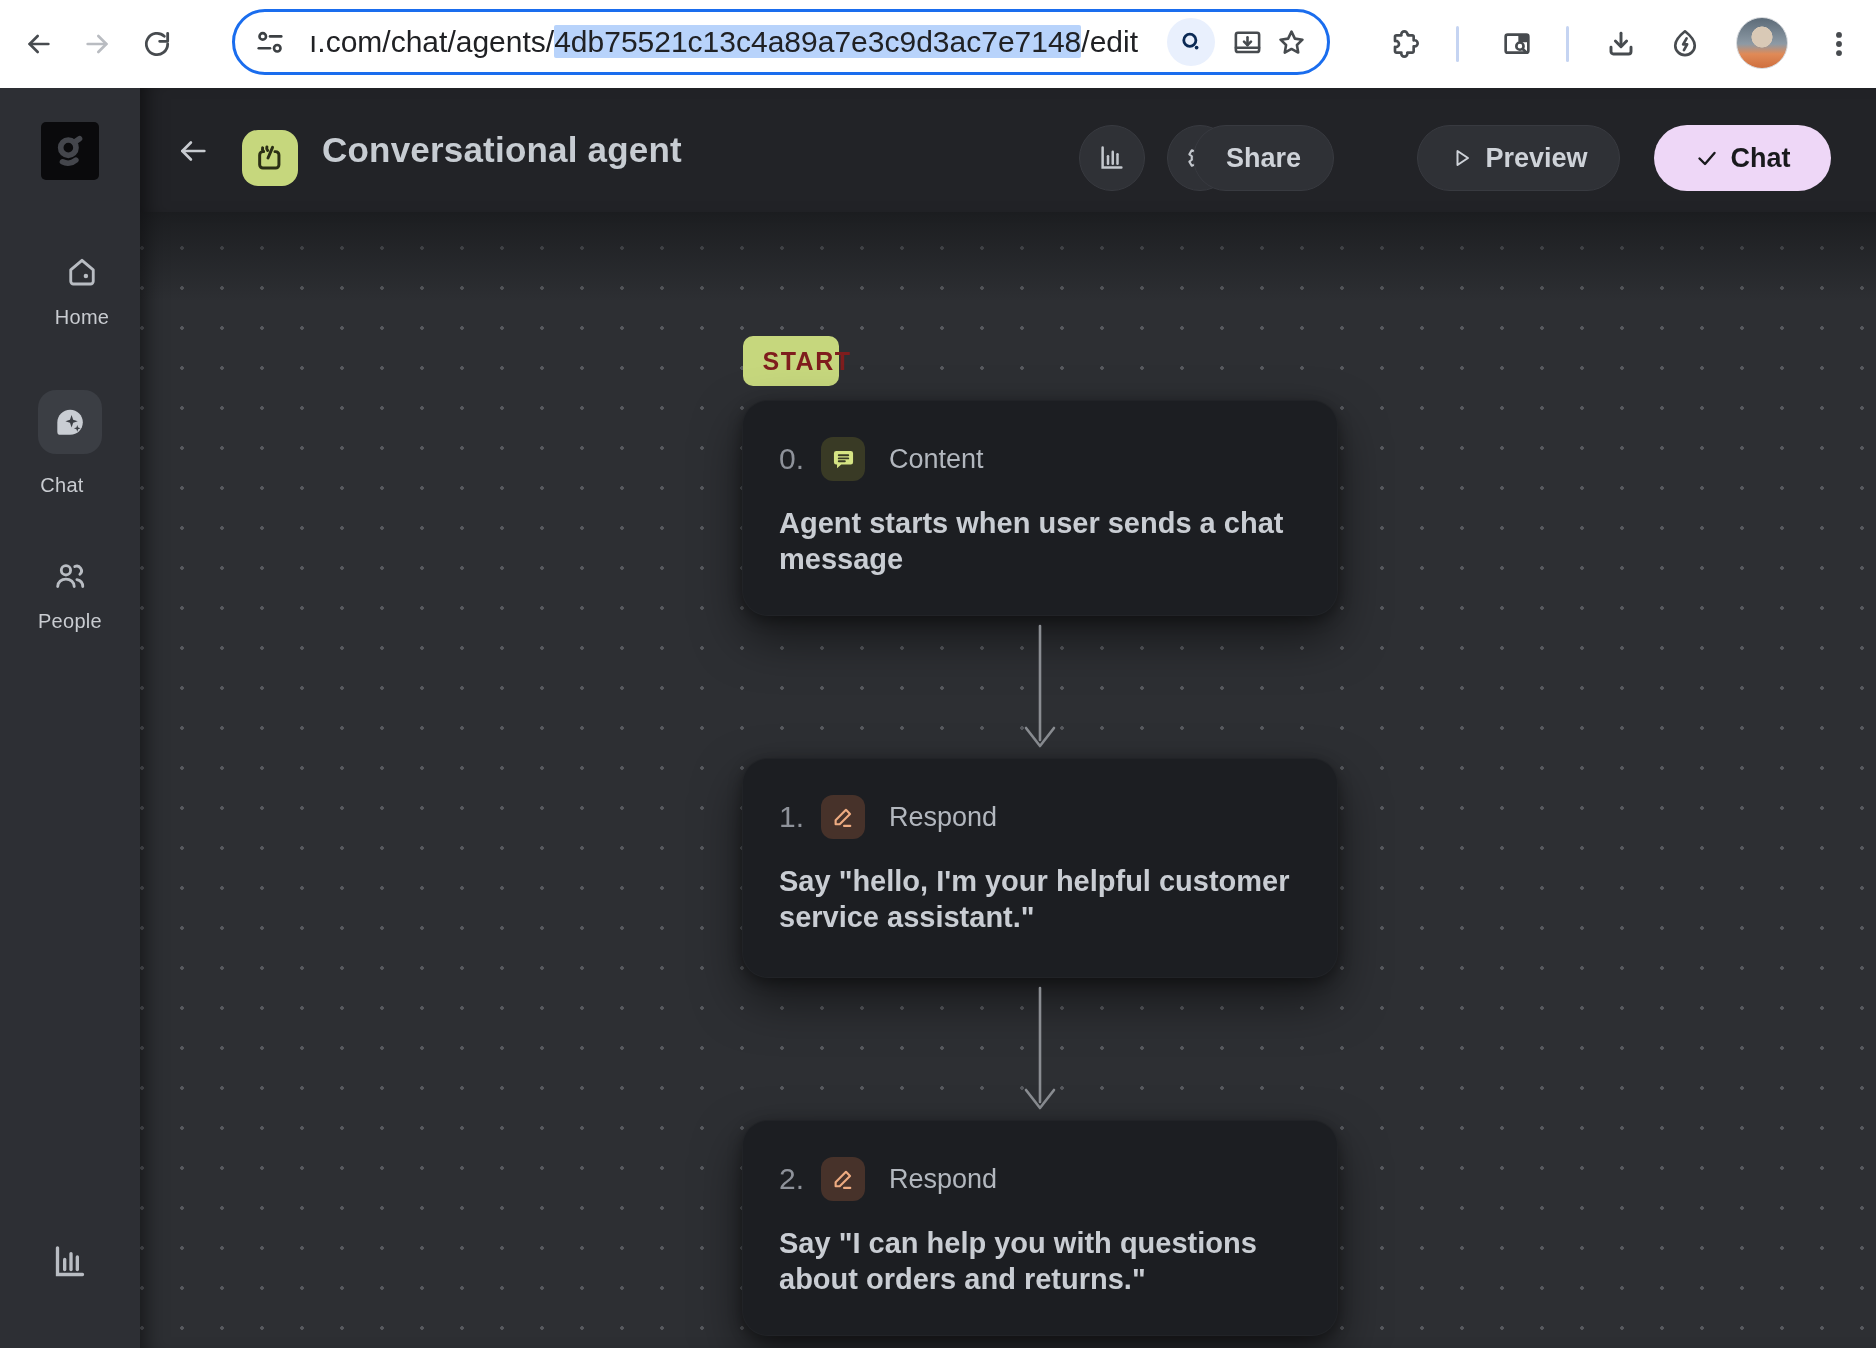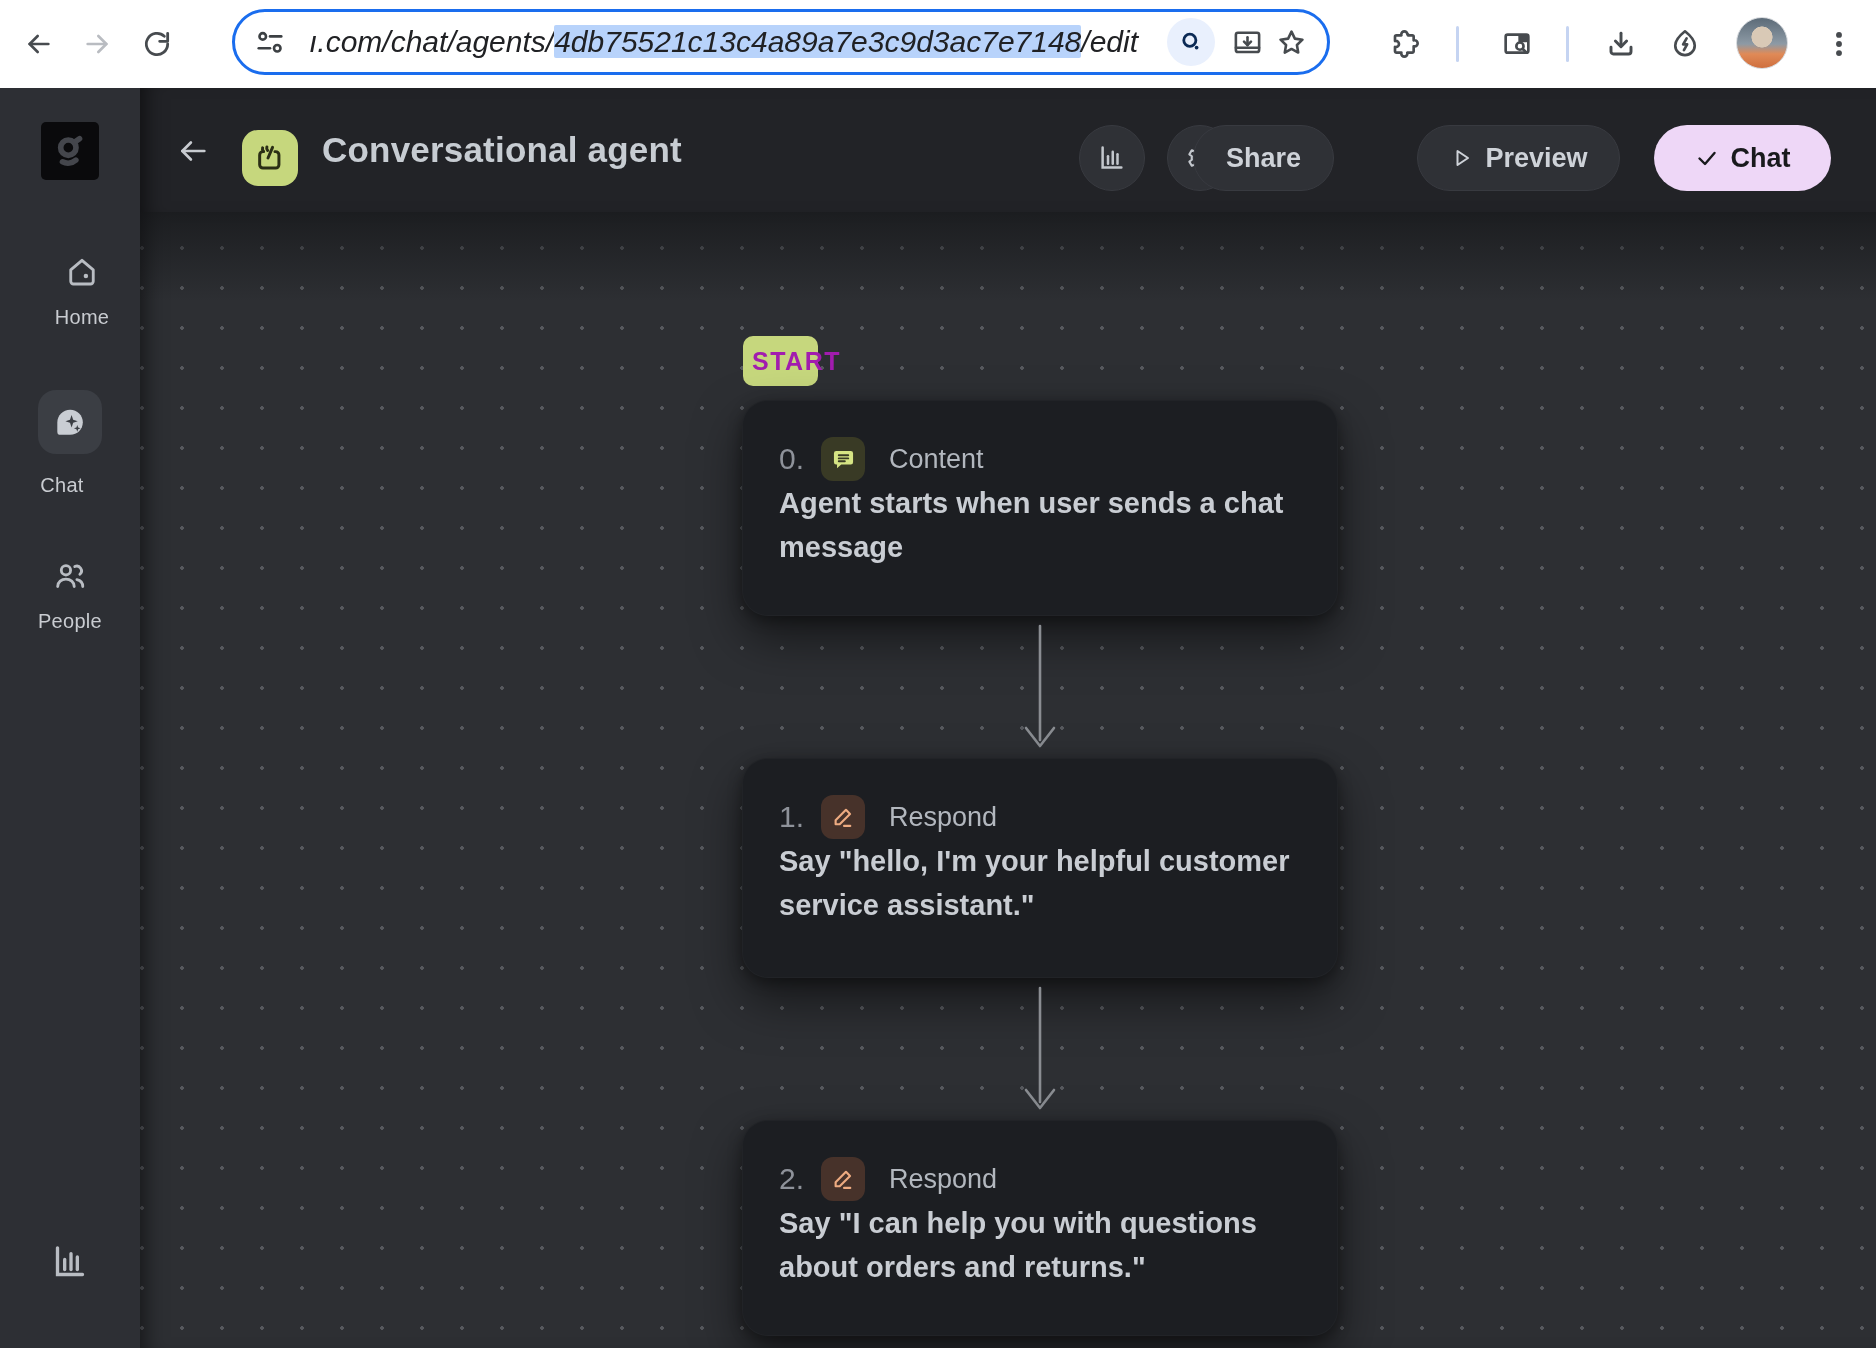--- a/index.html
+++ b/index.html
@@ -8,21 +8,21 @@
             font-family:"Liberation Sans", sans-serif; }
 
   
   .chrome { position:absolute; left:0; top:0; width:1876px; height:88px; background:#ffffff; }
   .chrome-btn { position:absolute; width:46px; height:46px; display:flex; align-items:center; justify-content:center;
                 color:#474b4f; border-radius:50%; }
   .chrome-btn svg { width:32px; height:32px; }
   .omnibox { position:absolute; left:232px; top:9px; width:1098px; height:66px; background:#fff;
              border:3px solid #1a6dee; border-radius:34px; display:flex; align-items:center; padding:0 14px 0 20px; }
   .omnibox .tune { width:30px; height:30px; color:#3c4043; flex:0 0 auto; }
-  .urltext { margin-left:24px; font-size:30px; color:#202124; white-space:nowrap; overflow:hidden; flex:1 1 auto;font-style:italic; }
+  .urltext { margin-left:24px; font-size:30px; color:#202124; white-space:nowrap; overflow:hidden; flex:1 1 auto; }
   .urltext .sel { background:var(--selection, #b8d3fb); border-radius:2px; }
   .box-ic { width:44px; height:44px; display:flex; align-items:center; justify-content:center; color:#474b4f; flex:0 0 auto; }
   .box-ic svg { width:31px; height:31px; }
   .lens-wrap { width:48px; height:48px; border-radius:50%; background:#e9f0fd; display:flex; align-items:center; justify-content:center; color:#0b2a55; margin-right:10px; flex:0 0 auto;}
   .lens-wrap svg { width:28px; height:28px; }
   .vdiv { position:absolute; top:26px; width:3px; height:36px; background:#c5d4f2; border-radius:2px; }
   .avatar { position:absolute; left:1736px; top:17px; width:52px; height:52px; border-radius:50%;
             background:
               radial-gradient(circle at 50% 38%, #d9c9b6 0 26%, transparent 27%),
               linear-gradient(180deg,#5c6b78 0%, #8d9aa5 52%, #e08a57 72%, #cf6f3e 100%);
@@ -60,35 +60,35 @@
   .pill-btn svg { width:24px; height:24px; }
   .save-btn { background:var(--saveBg,#eed7f7); border:none; color:#191a1d; }
 
   
   .canvas { position:absolute; left:140px; top:212px; width:1736px; height:1136px; background:#2d2f33;
             background-image: radial-gradient(circle, #56585d 1.7px, transparent 1.9px);
             background-size:40px 40px; background-position:22px 16px;
             box-shadow: inset 20px 0 22px -16px rgba(0,0,0,.55); }
   .canvas::before { content:""; position:absolute; left:0; top:0; width:100%; height:90px;
                     background:linear-gradient(rgba(14,15,17,.55), rgba(14,15,17,0)); pointer-events:none; }
-  .start-badge { position:absolute; left:603px; top:124px; width:75px; height:50px; border-radius:10px;
-                 background:var(--lime,#c6d77d); color:#a21caf; font-size:25px; font-weight:800; letter-spacing:1.5px;
+  .start-badge { position:absolute; left:603px; top:124px; width:96px; height:50px; border-radius:10px;
+                 background:var(--lime,#c6d77d); color:#7f1d1d; font-size:25px; font-weight:800; letter-spacing:1.5px;
                  display:flex; align-items:center; justify-content:center;padding-left:32px; }
   .card { position:absolute; left:602px; width:596px; border-radius:26px; background:#1c1e22;
           border:1px solid rgba(255,255,255,.025);
           box-shadow:0 22px 48px rgba(0,0,0,.5), 0 4px 14px rgba(0,0,0,.35);
           padding:36px 42px 0 36px; }
   .card-head { display:flex; align-items:center; }
   .step-index { font-size:30px; font-weight:500; color:#8e929a; width:42px; }
   .step-iconbox { width:44px; height:44px; border-radius:12px; display:flex; align-items:center; justify-content:center; }
   .step-iconbox svg { width:27px; height:27px; }
   .step-iconbox.trigger { background:var(--trigBg,#393a25); color:var(--trigFg,#d6e484); }
   .step-iconbox.respond { background:var(--respBg,#47322a); color:var(--respFg,#eeab81); }
   .step-type { margin-left:24px; font-size:27px; font-weight:500; color:#b2b7be; }
-  .step-desc { font-size:29px; font-weight:600; line-height:44px; color:#c9cdd3; }
+  .step-desc { margin-top:24px; font-size:29px; font-weight:600; line-height:36px; color:#c9cdd3; }
   .flow-arrow { position:absolute; color:#8a8d92; }
 </style>
 </head>
 <body>
 
 <div class="screen">
 
   <div class="chrome">
     <div class="chrome-btn" style="left:16px; top:21px;">
       <svg viewBox="0 0 24 24" fill="none" stroke="currentColor" stroke-width="2" stroke-linecap="round" stroke-linejoin="round">

